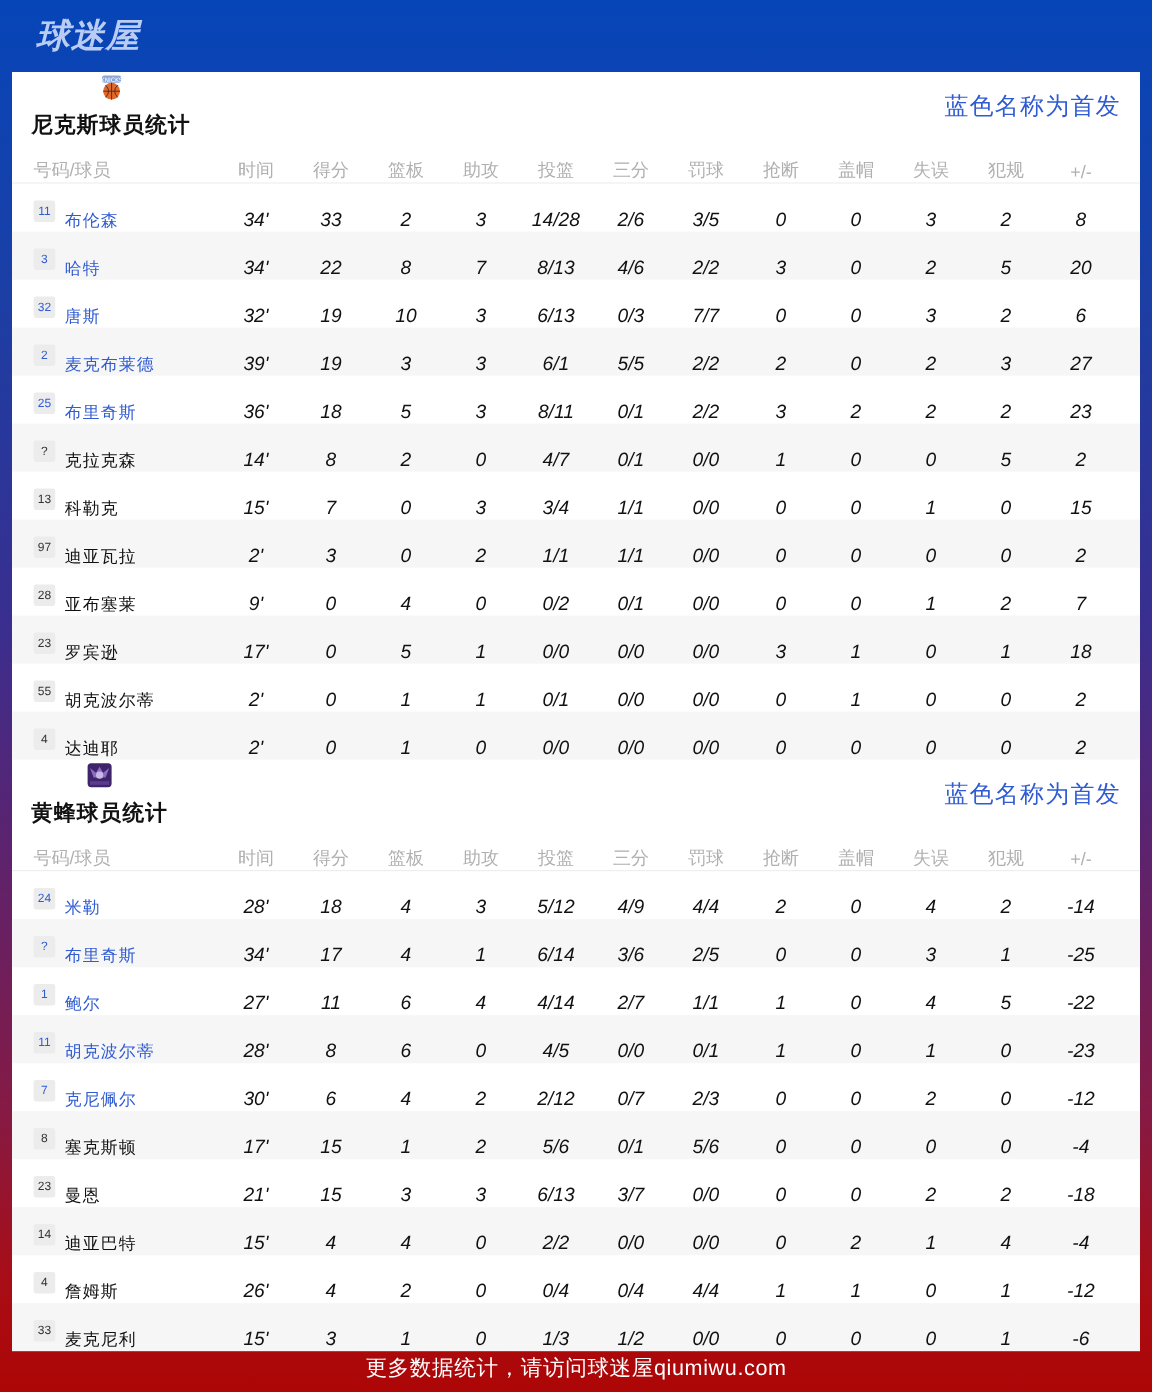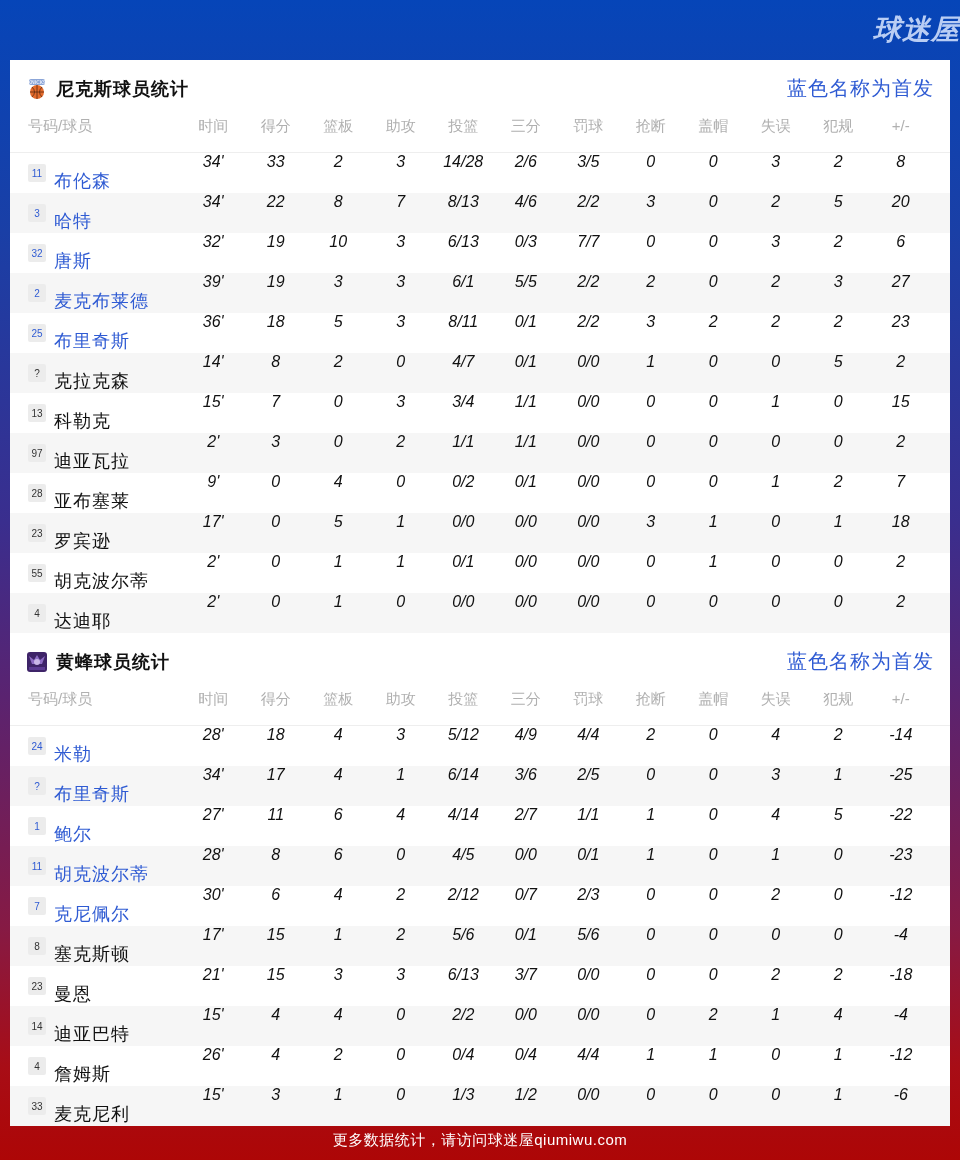--- a/index.html
+++ b/index.html
@@ -3,59 +3,59 @@
 <meta charset="utf-8">
 <style>
   * { box-sizing: border-box; margin: 0; padding: 0; }
   html, body { width: 960px; height: 1160px; overflow: hidden; }
   body {
     font-family: "Liberation Sans", "DejaVu Sans", sans-serif;
     background: linear-gradient(180deg, #0645b8 0%, #1a3fa6 20%, #3a2e8e 45%, #5a2370 60%, #861a44 80%, #a80d16 92%, #ad0606 100%);
     position: relative;
   }
   .top-header {
-    height: 60px; display: flex; align-items: center; justify-content: flex-end; padding-left: 30px;
+    height: 60px; display: flex; align-items: center; justify-content: flex-start; padding-left: 30px;
   }
   .logo {
     color: #b9cdf4; font-size: 28px; font-weight: bold; font-style: italic;
     letter-spacing: 1px;
   }
   .panel {
     position: absolute; left: 10px; top: 60px; width: 940px; height: 1060px;
     background: #ffffff;
   }
   .section-head {
     height: 57px; display: flex; align-items: center; justify-content: space-between;
     padding: 0 16px 0 16px;
   }
-  .section-title { display: flex; align-items: center; gap: 8px; }
+  .section-title { display: flex; align-items: center; gap: 8px; flex-direction: column; }
   .team-logo { width: 22px; height: 22px; display: inline-block; }
   .section-title-text { font-size: 18px; color: #111; font-weight: bold; letter-spacing: 1px; }
   .starter-note { font-size: 20px; color: #2f5bd3; letter-spacing: 1px; }
   .hdr-row, .data-row {
-    display: flex; align-items: flex-start; height: 40px;
+    display: flex; align-items: flex-end; height: 40px;
   }
   .hdr-row { height: 36px; border-bottom: 1px solid #eeeeee; }
   .hdr-row .c { color: #b0b0b0; font-size: 15px; }
   .data-row.alt { background: #f6f6f6; }
   .c { text-align: center; width: 62.5px; font-size: 16px; color: #111; font-style: italic; }
   .hdr-row .c { font-style: normal; }
   .c.player { width: 172px; text-align: left; padding-left: 18px; display: flex; align-items: center; font-style: normal; }
   .num-badge {
     display: inline-flex; align-items: center; justify-content: center;
     width: 18px; height: 18px; background: #ececec; border-radius: 2px;
     font-size: 10px; color: #333; font-style: normal; margin-right: 8px;
   }
   .num-badge.starter { color: #2f5bd3; }
-  .pname { font-size: 18px; color: #111; font-style: normal; letter-spacing: 1px; margin-top: 16px; }
+  .pname { font-size: 14px; color: #111; font-style: normal; letter-spacing: 1px; margin-top: 16px; }
   .pname.starter { color: #2f5bd3; }
   .footer {
     position: absolute; left: 0; top: 1120px; width: 960px; height: 40px;
     display: flex; align-items: center; justify-content: center;
-    color: #ffffff; font-size: 15px; letter-spacing: 0.5px;
+    color: #ffffff; font-size: 18px; letter-spacing: 0.5px;
   }
 </style>
 </head>
 <body>
 
 <div class="top-header">
   <span class="logo">球迷屋</span>
 </div>
 
 <div class="panel">

